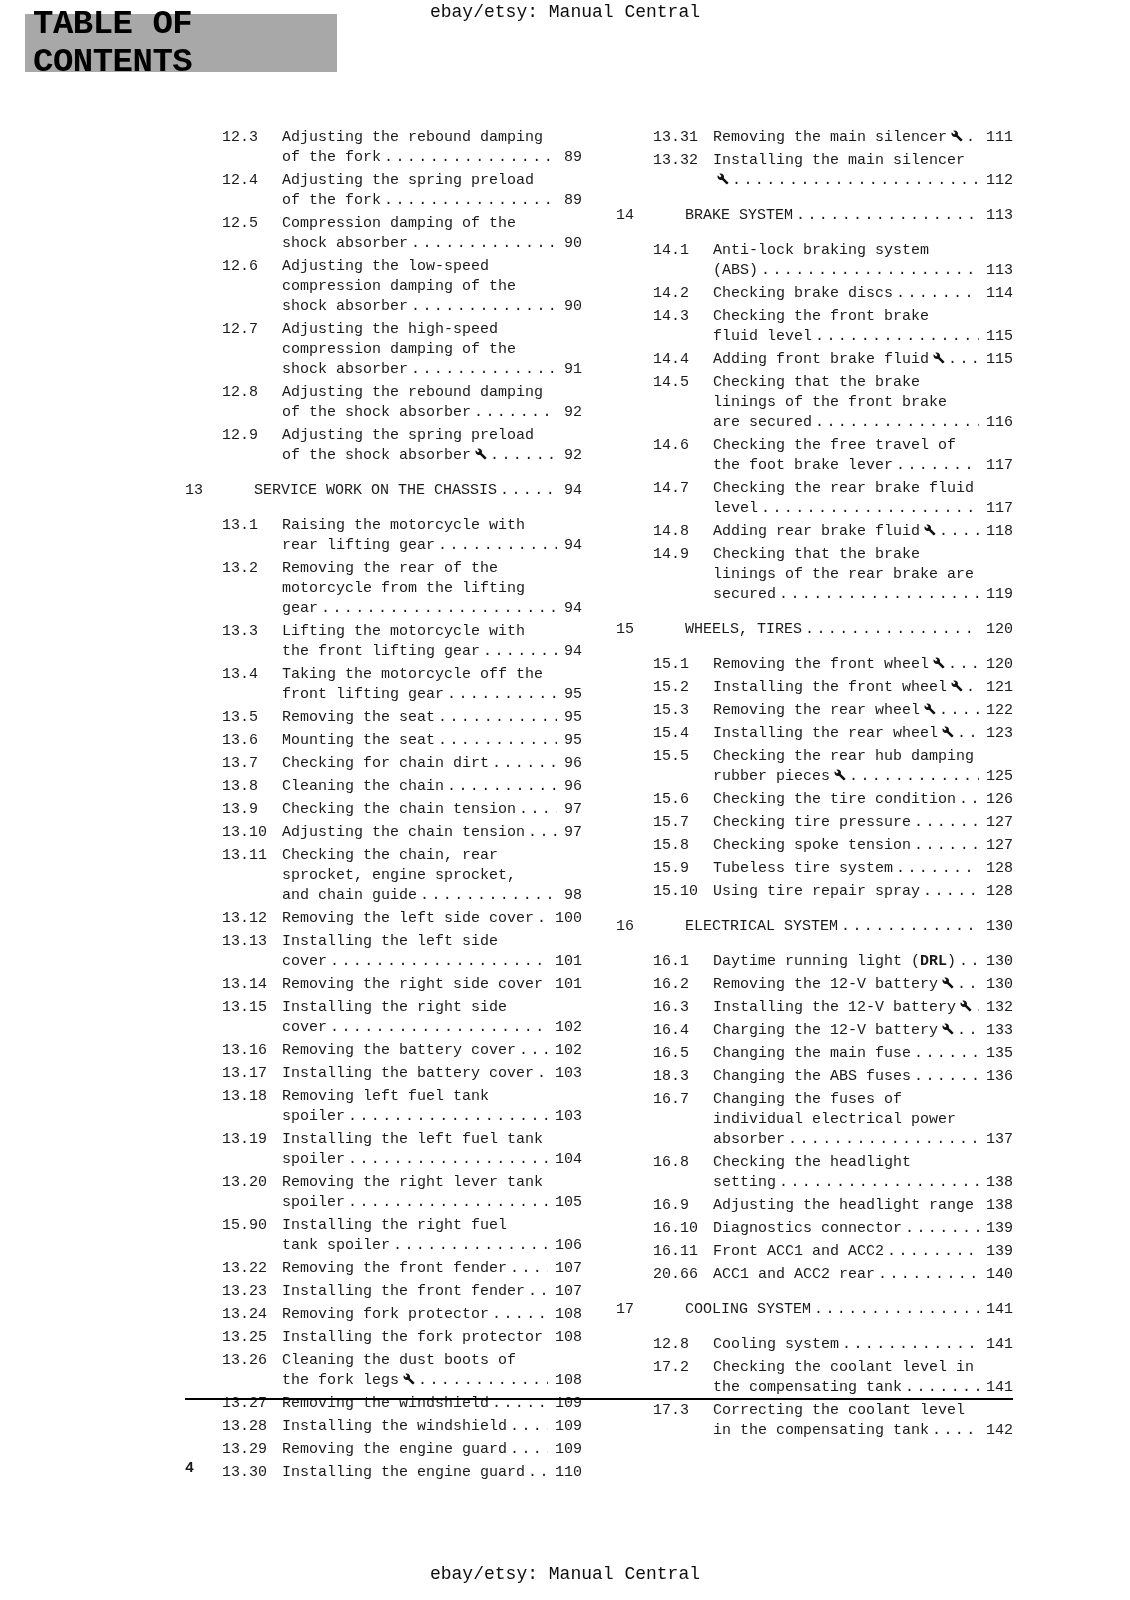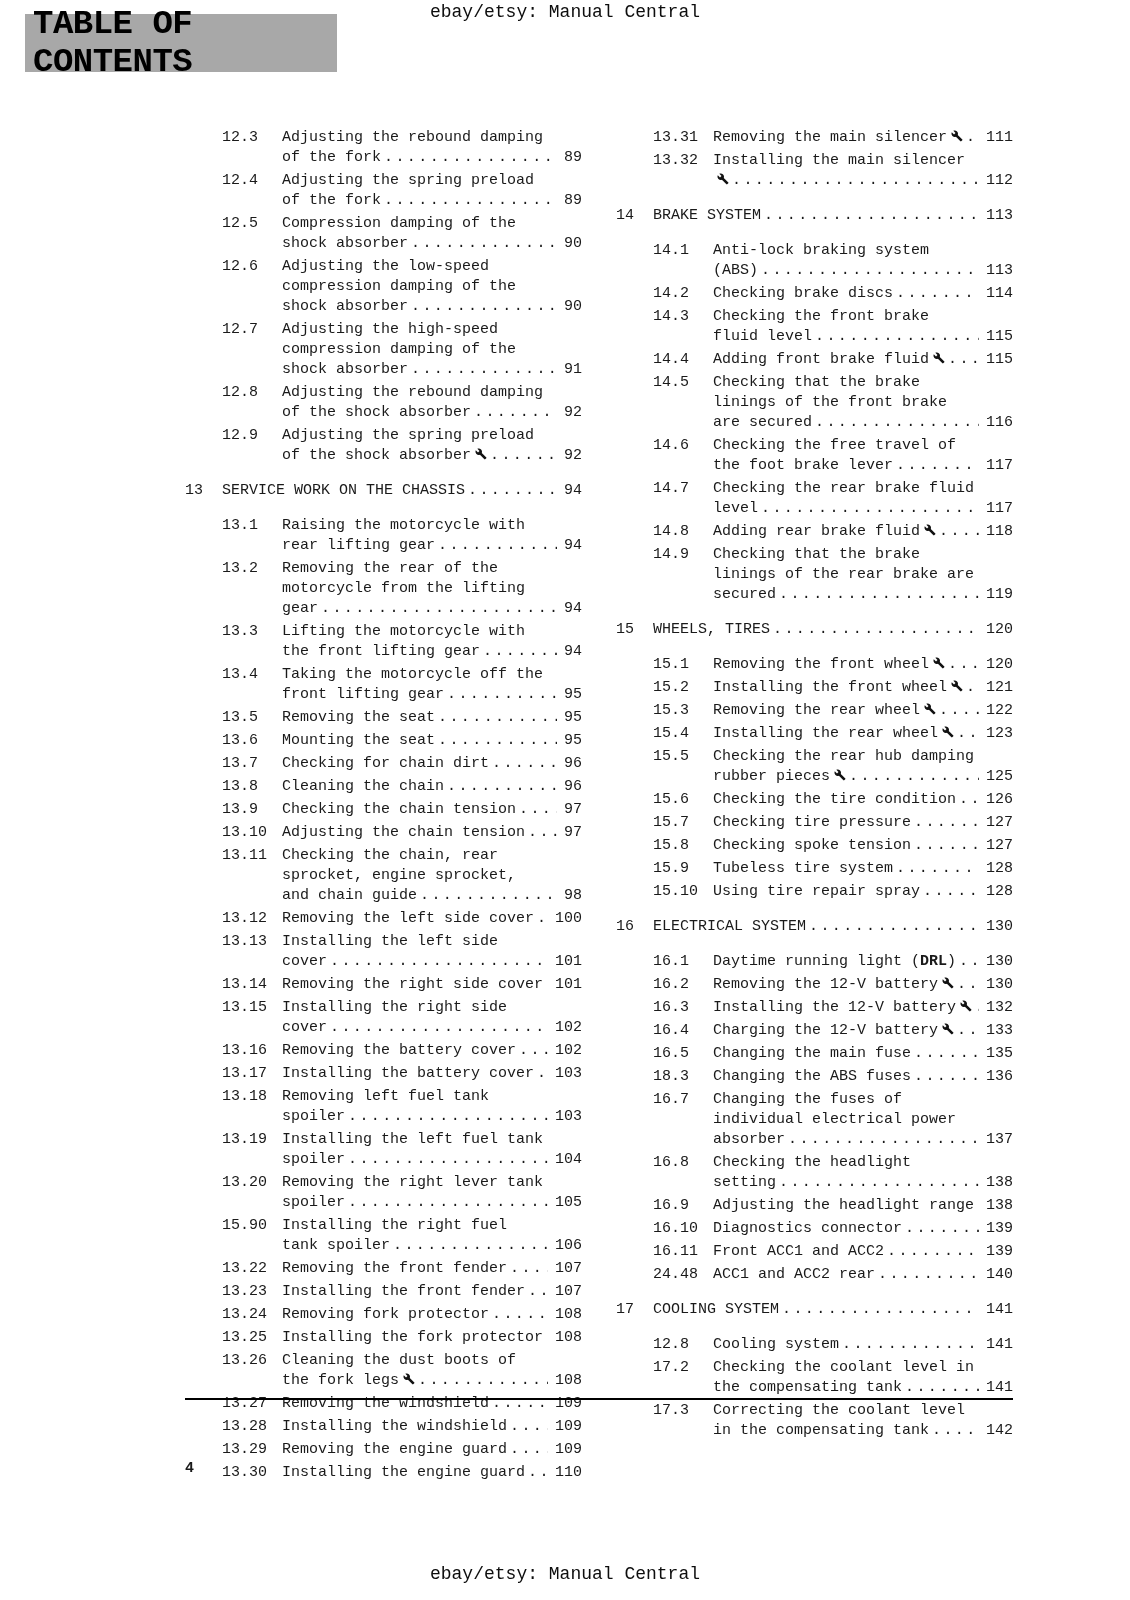--- a/index.html
+++ b/index.html
@@ -71,20 +71,21 @@
     font-size: 15px;
     line-height: 20px;
   }
   .entry .num {
     flex: 0 0 60px;
   }
   .entry.chapter {
     margin-left: 0;
     margin-top: 15px;
     margin-bottom: 15px;
+    gap: 32px;
   }
   .entry.chapter .num {
     flex: 0 0 37px;
   }
   .entry .body {
     flex: 1;
     position: relative;
     overflow: hidden;
     padding-right: 32px;
   }
@@ -454,21 +455,21 @@
   </div>
         <div class="entry">
     <span class="num">16.10</span>
     <span class="body"><span class="line"><span class="t">Diagnostics connector</span></span><span class="dots">....................................................................................................................................................................................</span><span class="pg">139</span></span>
   </div>
         <div class="entry">
     <span class="num">16.11</span>
     <span class="body"><span class="line"><span class="t">Front ACC1 and ACC2</span></span><span class="dots">....................................................................................................................................................................................</span><span class="pg">139</span></span>
   </div>
         <div class="entry">
-    <span class="num">24.48</span>
+    <span class="num">20.66</span>
     <span class="body"><span class="line"><span class="t">ACC1 and ACC2 rear</span></span><span class="dots">....................................................................................................................................................................................</span><span class="pg">140</span></span>
   </div>
         <div class="entry chapter">
     <span class="num">17</span>
     <span class="body"><span class="line"><span class="t">COOLING SYSTEM</span></span><span class="dots">....................................................................................................................................................................................</span><span class="pg">141</span></span>
   </div>
         <div class="entry">
     <span class="num">12.8</span>
     <span class="body"><span class="line"><span class="t">Cooling system</span></span><span class="dots">....................................................................................................................................................................................</span><span class="pg">141</span></span>
   </div>

